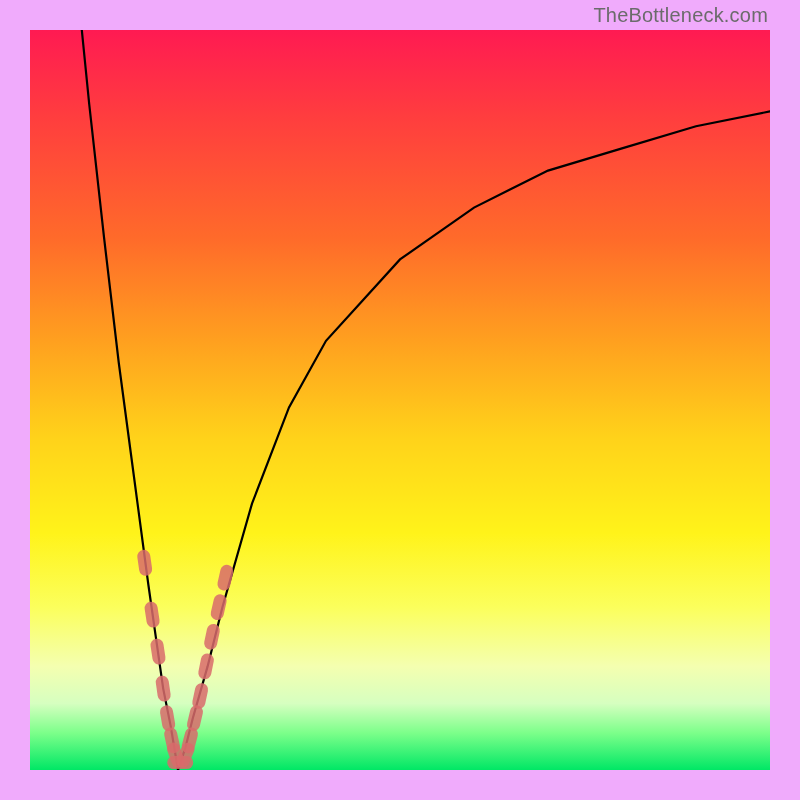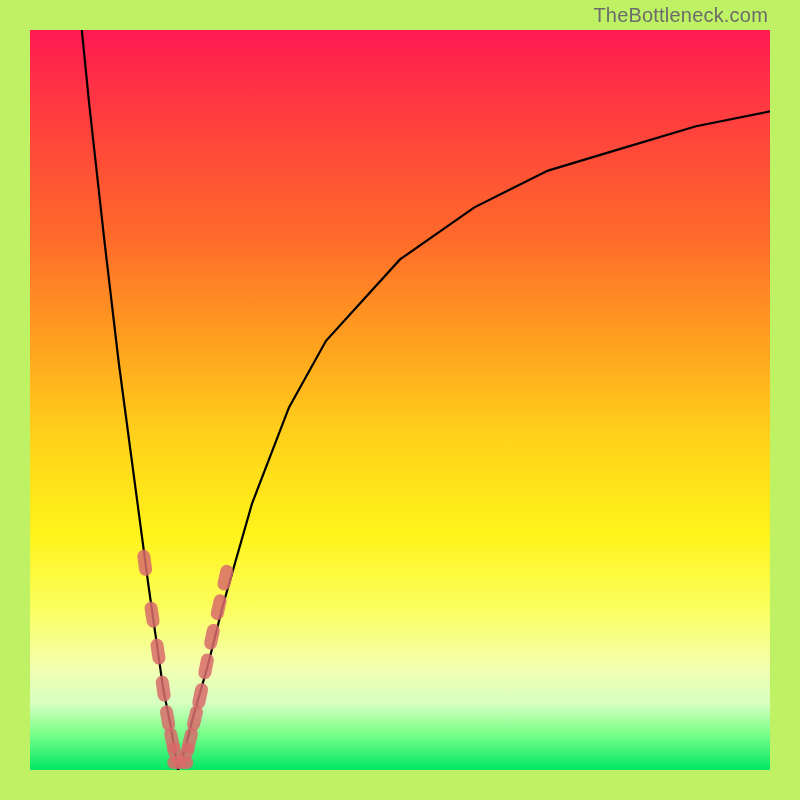--- a/index.html
+++ b/index.html
@@ -8,21 +8,21 @@
     width: 800px;
     height: 800px;
     overflow: hidden;
     background: #000;
     font-family: Arial, Helvetica, sans-serif;
   }
   .frame {
     position: relative;
     width: 800px;
     height: 800px;
-    background: #bef264;
+    background: #f0abfc;
   }
   .plot-area {
     position: absolute;
     left: 30px;
     top: 30px;
     width: 740px;
     height: 740px;
     background: linear-gradient(
       to bottom,
       #ff1a52 0%,

